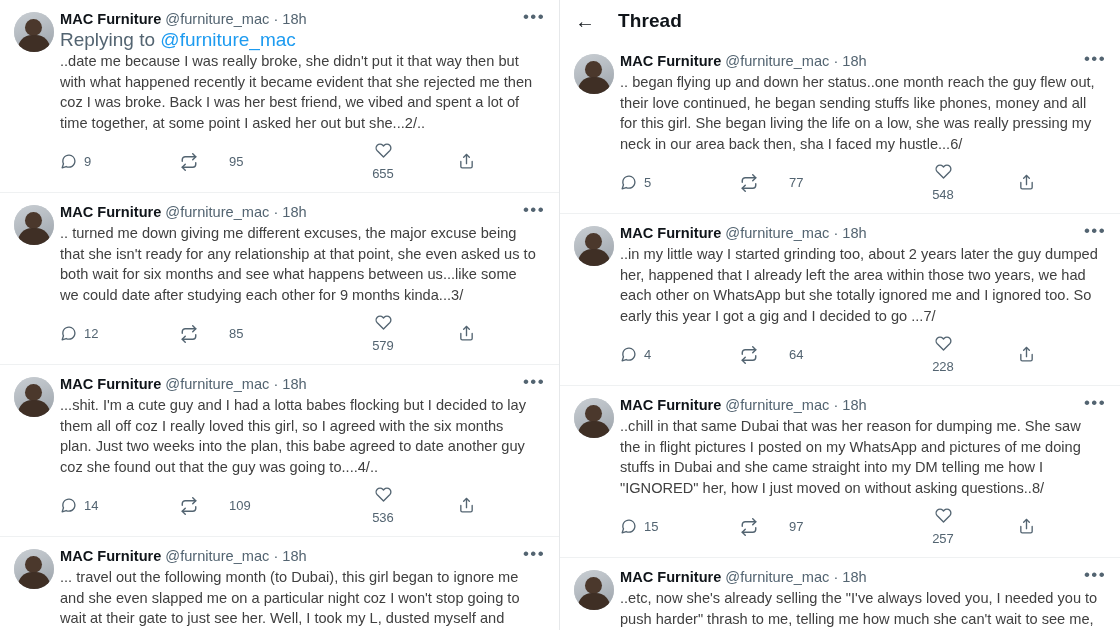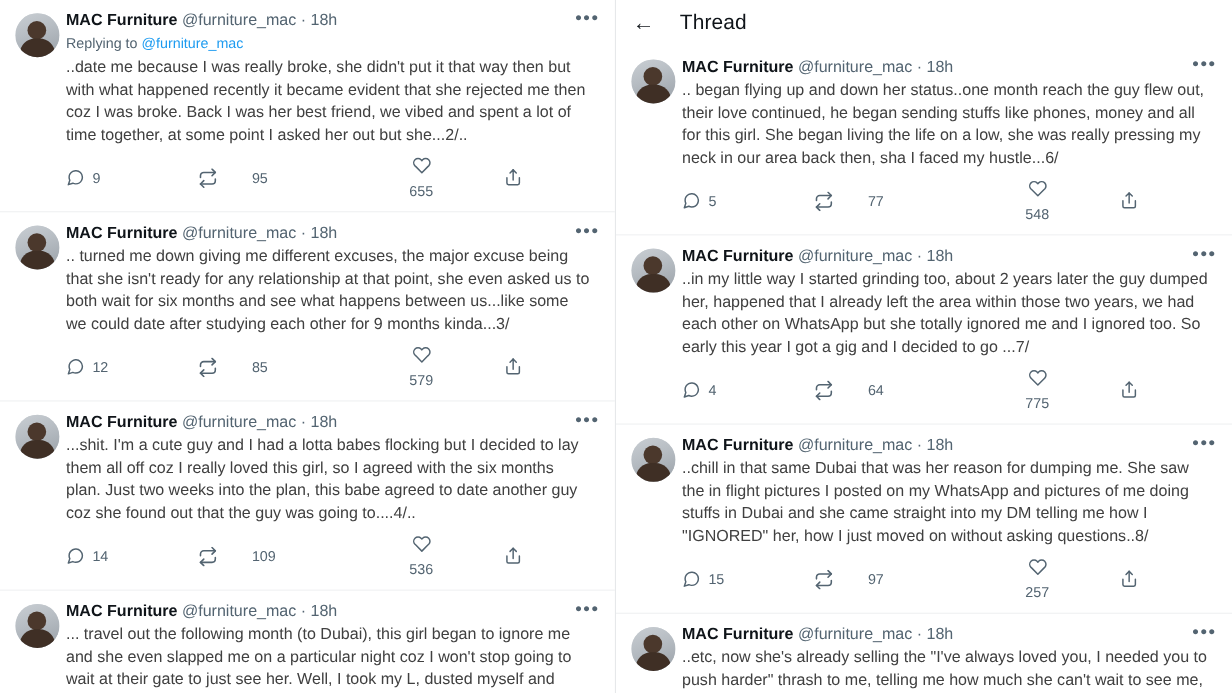--- a/index.html
+++ b/index.html
@@ -44,21 +44,21 @@
   .back-arrow {
     font-size: 20px;
     line-height: 1;
     color: #0f1419;
     cursor: pointer;
     width: 22px;
     text-align: center;
   }
   .thread-title {
     font-size: 19px;
-    font-weight: normal;
+    font-weight: bold;
     letter-spacing: 0.1px;
   }
   .tweet {
     display: flex;
     padding: 10px 14px 4px 14px;
     position: relative;
     border-bottom: 1px solid #eff1f2;
   }
   .tweet.no-border {
     border-bottom: none;
@@ -115,21 +115,21 @@
   .name {
     font-weight: bold;
     color: #0f1419;
     white-space: nowrap;
   }
   .handle, .dot, .time {
     color: #536471;
     white-space: nowrap;
   }
   .replying {
-    font-size: 13px;
+    font-size: 19px;
     color: #536471;
     line-height: 20px;
     margin-top: 1px;
   }
   .replying .mention {
     color: #1d9bf0;
     cursor: pointer;
   }
   .text {
     font-size: 14.6px;
@@ -517,21 +517,21 @@
                 </svg>
             </span>
             <span>64</span>
           </div>
           <div class="action a-like">
             <span class="icon">
               <svg width="17" height="17" viewBox="0 0 24 24" fill="none" stroke="#536471" stroke-width="1.9" stroke-linecap="round" stroke-linejoin="round">
                   <path d="M20.8 4.6a5.5 5.5 0 0 0-7.8 0L12 5.7l-1-1.1a5.5 5.5 0 0 0-7.8 7.8l1.1 1L12 21.2l7.7-7.8 1.1-1a5.5 5.5 0 0 0 0-7.8z"></path>
                 </svg>
             </span>
-            <span>775</span>
+            <span>228</span>
           </div>
           <div class="action a-share">
             <span class="icon">
               <svg width="17" height="17" viewBox="0 0 24 24" fill="none" stroke="#536471" stroke-width="1.9" stroke-linecap="round" stroke-linejoin="round">
                   <path d="M4 12v7a2 2 0 0 0 2 2h12a2 2 0 0 0 2-2v-7"></path>
                   <polyline points="16 6 12 2 8 6"></polyline>
                   <line x1="12" y1="2" x2="12" y2="15"></line>
                 </svg>
             </span>
           </div>

